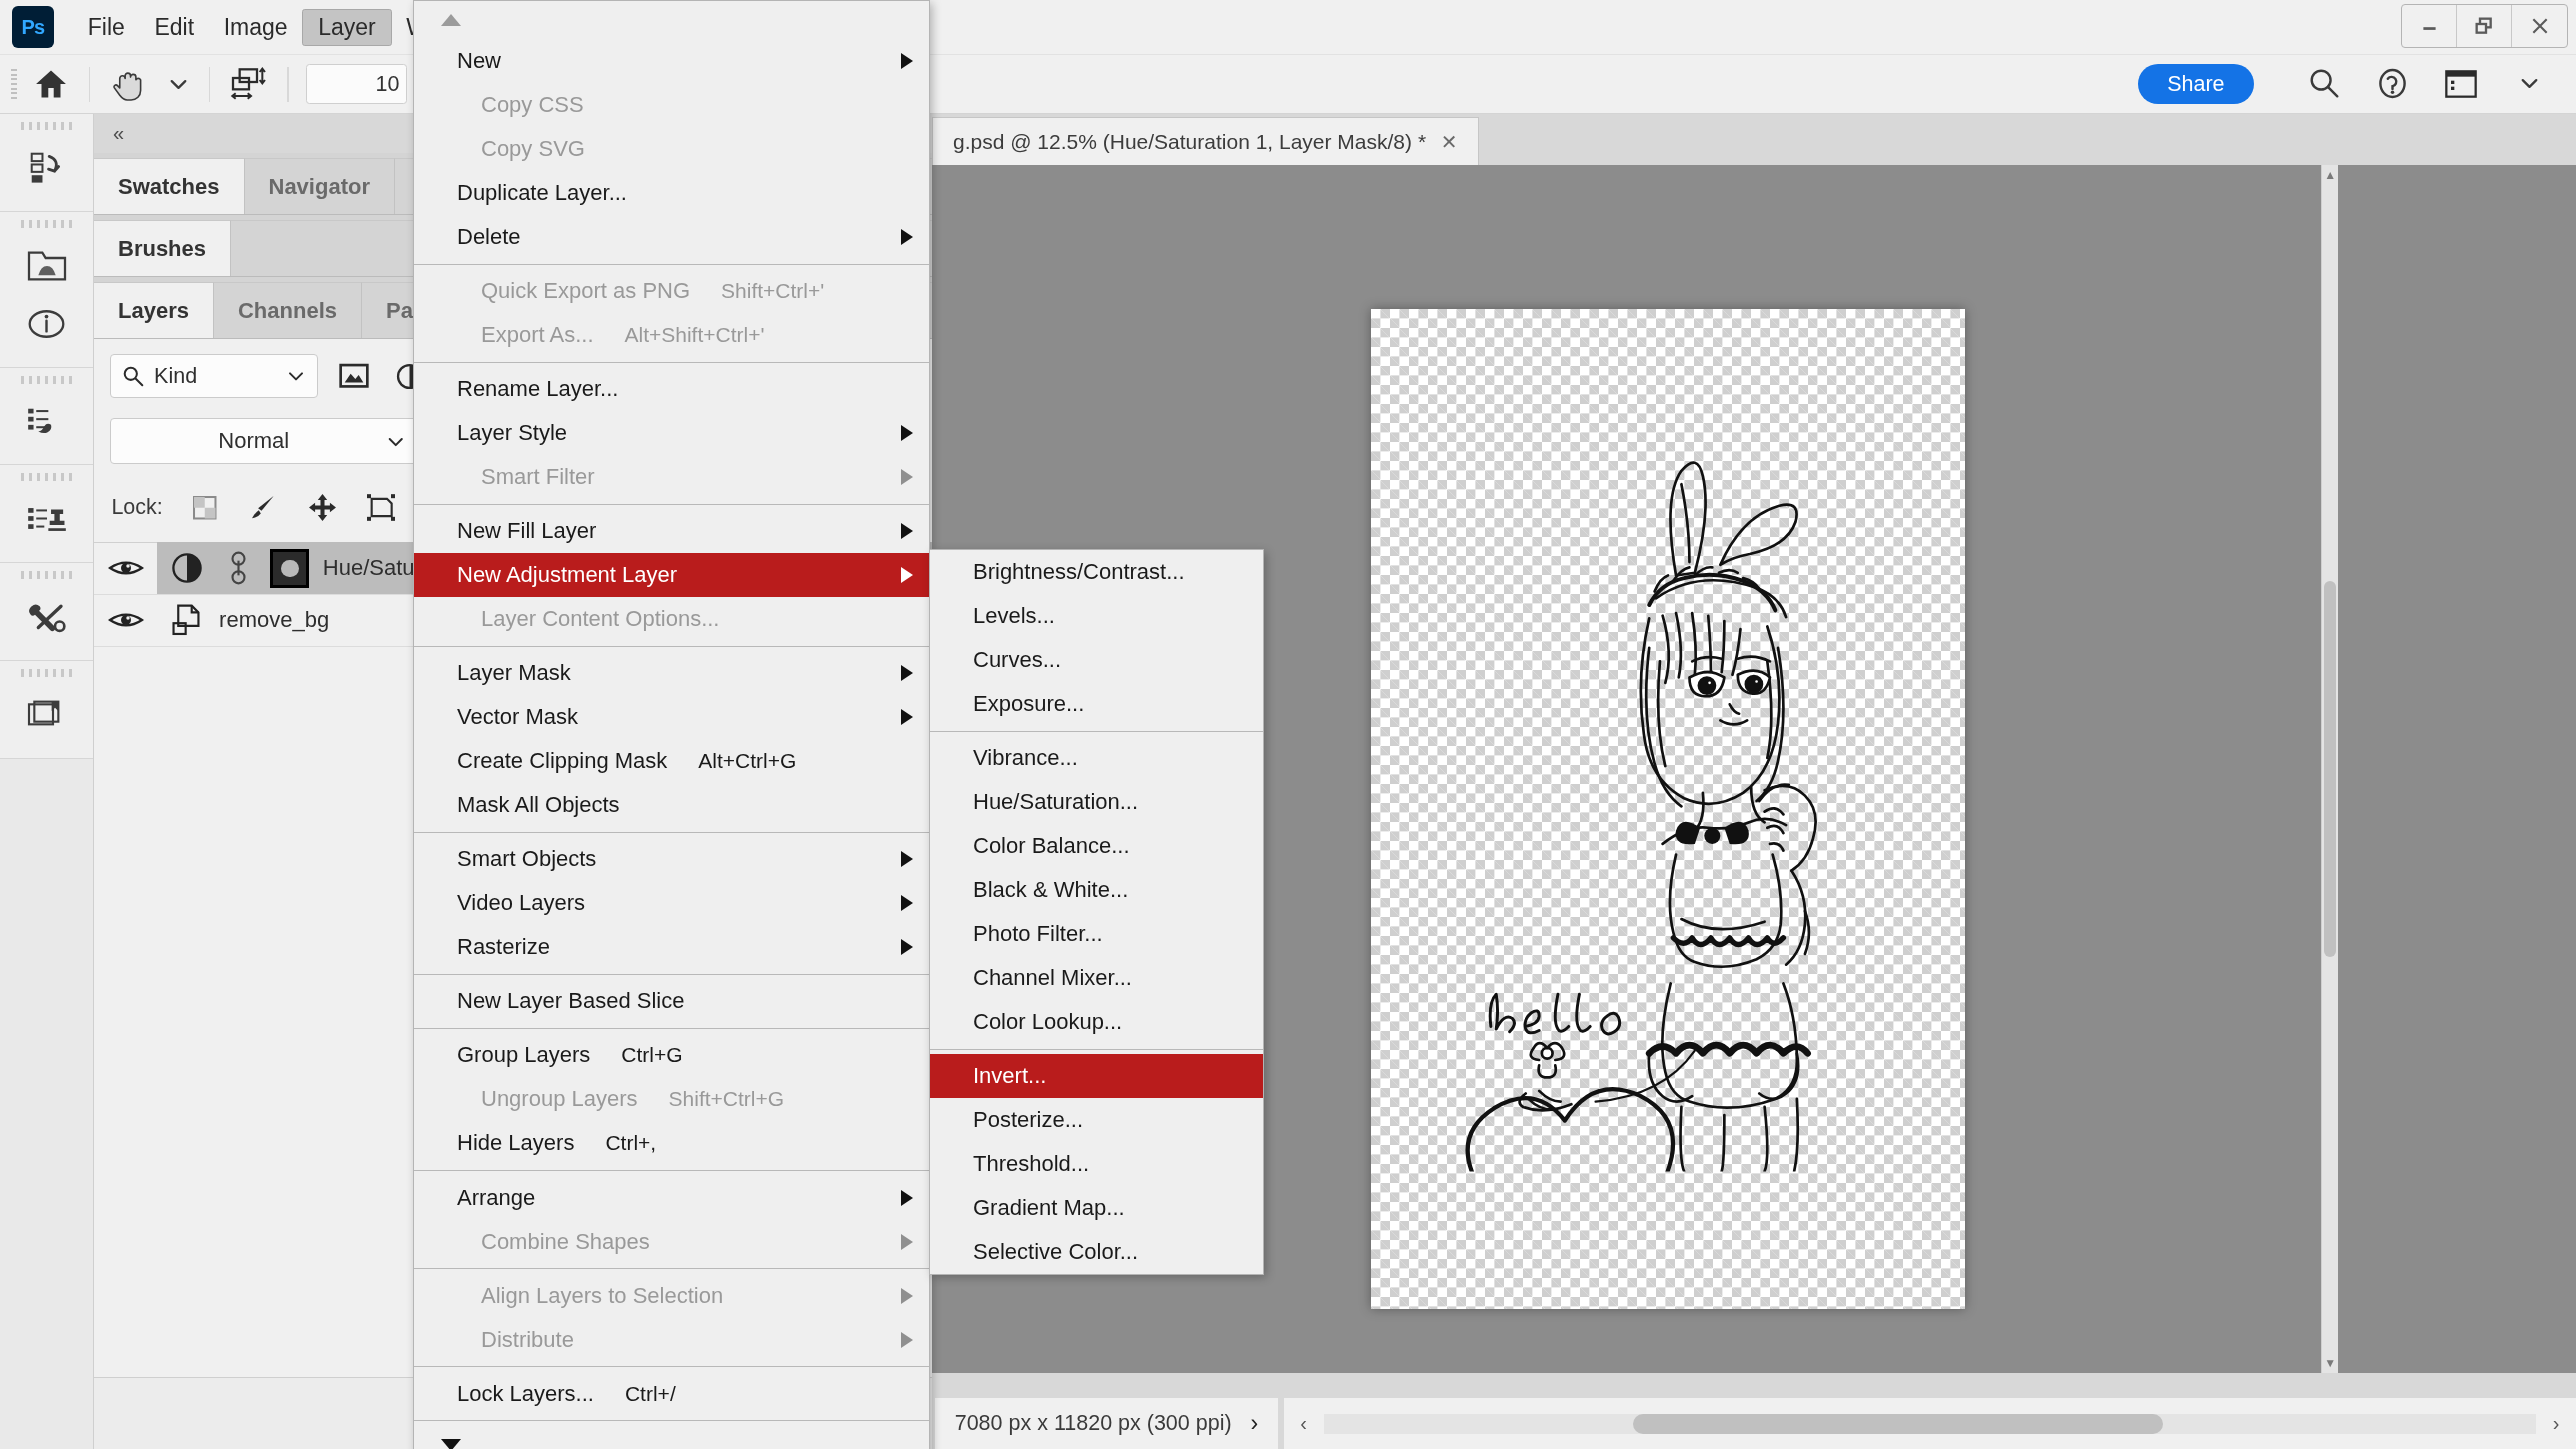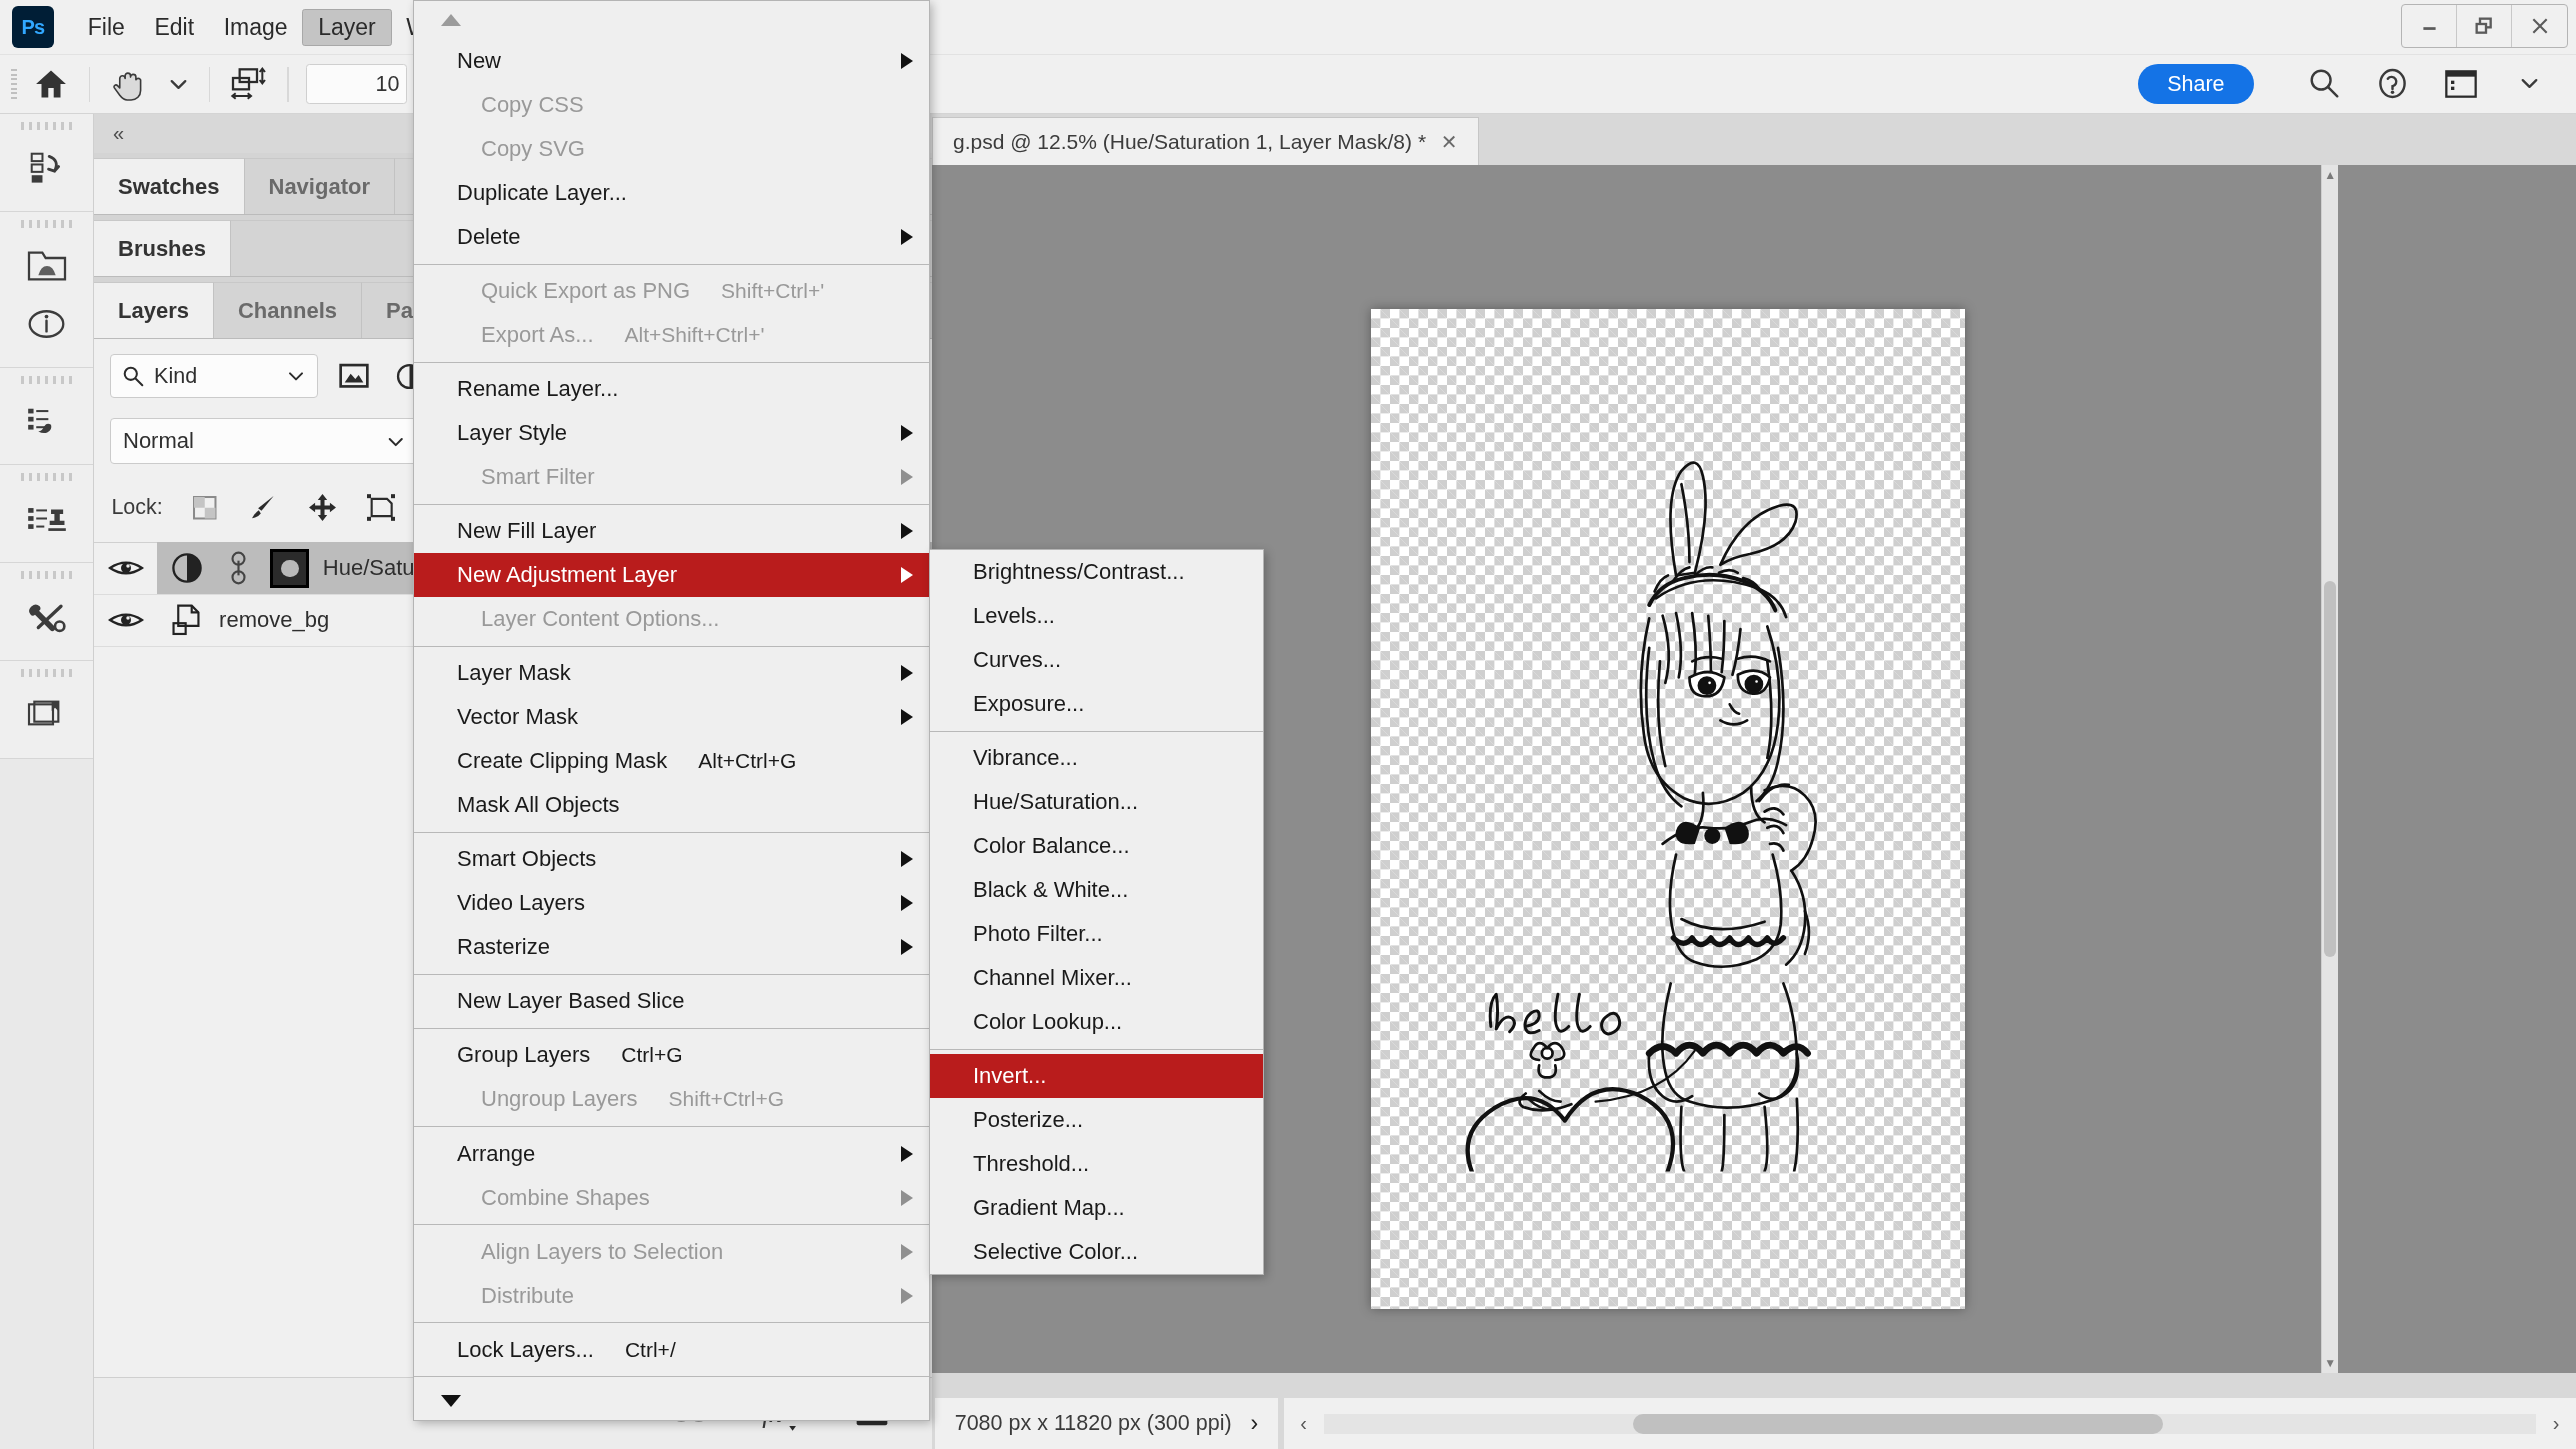--- a/index.html
+++ b/index.html
@@ -97,21 +97,21 @@
     display: flex; align-items: center; padding: 0 10.7px; gap: 9.4px; font-size: 21.5px; color: #2f2f2f;
   }
   .kindsel .lbl { flex: 1; }
   .kind-icon { width: 38px; height: 38px; display: flex; align-items: center; justify-content: center; color: #2b2b2b; }
 
   .blendrow { padding: 5.4px 16px 9.4px 16px; display: flex; align-items: center; }
   .blendsel {
     width: 309px; height: 46px; background: #fcfcfc; border: 0.7px solid #cbcbcb; border-radius: 4px;
     display: flex; align-items: center; padding: 0 12px; font-size: 22px; color: #2f2f2f;
   }
-  .blendsel .lbl { flex: 1; }
+  .blendsel .lbl { flex: 1; text-align: center; }
 
   .lockrow { display: flex; align-items: center; height: 68px; padding: 0 17.4px; gap: 24px; font-size: 21.5px; color: #3a3a3a; }
   .lock-icon { width: 35px; height: 35px; display: flex; align-items: center; justify-content: center; color: #2b2b2b; }
 
   .layerlist { border-top: 0.7px solid #d0d0d0; }
   .layerrow { display: flex; align-items: center; height: 52px; border-bottom: 0.7px solid #dcdcdc; }
   .layerrow .eye { width: 63px; display: flex; align-items: center; justify-content: center; color: #222; }
   .layerrow .content { flex: 1; display: flex; align-items: center; height: 52px; gap: 13.4px; padding-left: 10.7px; }
   .layerrow.selected .content { background: #bcbcbc; }
   .thumb-adj { width: 38px; height: 38px; display: flex; align-items: center; justify-content: center; }
@@ -744,20 +744,24 @@
         </div>
         <div class="msep"></div>
         <div class="mi">
           <span class="label">Group Layers</span>
           <span class="accel">Ctrl+G</span>
         </div>
         <div class="mi disabled">
           <span class="label">Ungroup Layers</span>
           <span class="accel">Shift+Ctrl+G</span>
         </div>
+        <div class="mi">
+          <span class="label">Hide Layers</span>
+          <span class="accel">Ctrl+,</span>
+        </div>
         <div class="msep"></div>
         <div class="mi">
           <span class="label">Arrange</span>
           <span class="sub-arrow"></span>
         </div>
         <div class="mi disabled">
           <span class="label">Combine Shapes</span>
           <span class="sub-arrow"></span>
         </div>
         <div class="msep"></div>

